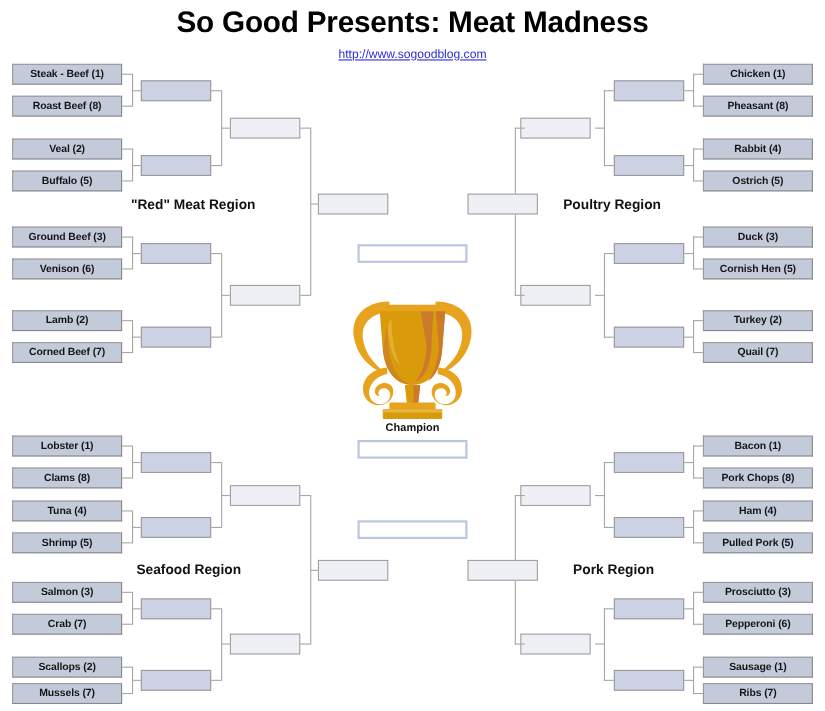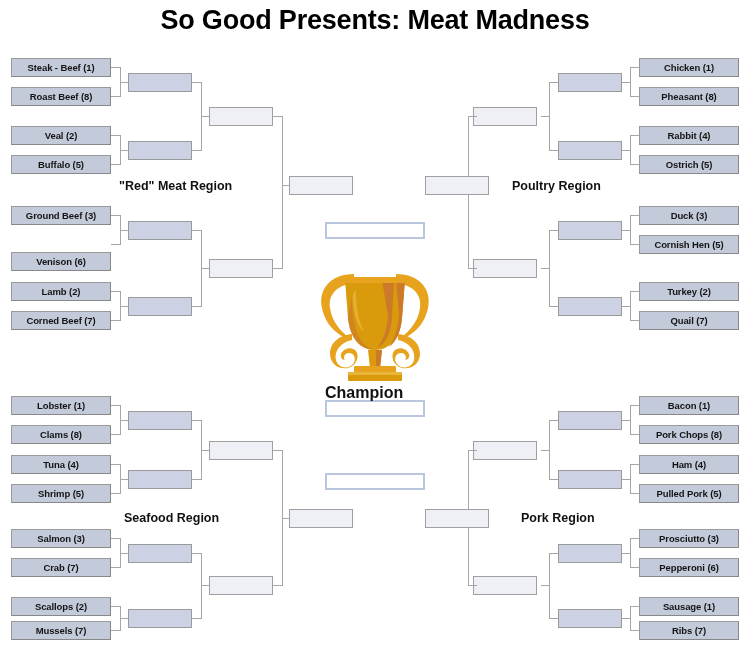--- a/index.html
+++ b/index.html
@@ -101,49 +101,50 @@
   
   .region-label {
     position: absolute;
     font-size: 12.5px;
     font-weight: bold;
     color: #111111;
     white-space: nowrap;
   }
   .champion-label {
     position: absolute;
-    font-size: 16px;
+    font-size: 10px;
     font-weight: bold;
     color: #111111;
     white-space: nowrap;
-    text-align: left;
+    text-align: center;
   }
 
   
   .trophy {
     position: absolute;
     left: 312px;
     top: 256px;
     width: 126px;
     height: 126px;
   }
 </style>
 </head>
 <body>
 
 <div id="bracket-root">
 
   <div class="title">So Good Presents: Meat Madness</div>
+  <div class="subtitle-link">http://www.sogoodblog.com</div>
 
   <div class="box team" style="left:11px;top:58px;">Steak - Beef (1)</div>
   <div class="box team" style="left:11px;top:87px;">Roast Beef (8)</div>
   <div class="box team" style="left:11px;top:126px;">Veal (2)</div>
   <div class="box team" style="left:11px;top:155px;">Buffalo (5)</div>
   <div class="box team" style="left:11px;top:206px;">Ground Beef (3)</div>
-  <div class="box team" style="left:11px;top:235px;margin-top:17px;">Venison (6)</div>
+  <div class="box team" style="left:11px;top:235px;">Venison (6)</div>
   <div class="box team" style="left:11px;top:282px;">Lamb (2)</div>
   <div class="box team" style="left:11px;top:311px;">Corned Beef (7)</div>
 
   <div class="box team" style="left:639px;top:58px;">Chicken (1)</div>
   <div class="box team" style="left:639px;top:87px;">Pheasant (8)</div>
   <div class="box team" style="left:639px;top:126px;">Rabbit (4)</div>
   <div class="box team" style="left:639px;top:155px;">Ostrich (5)</div>
   <div class="box team" style="left:639px;top:206px;">Duck (3)</div>
   <div class="box team" style="left:639px;top:235px;">Cornish Hen (5)</div>
   <div class="box team" style="left:639px;top:282px;">Turkey (2)</div>

